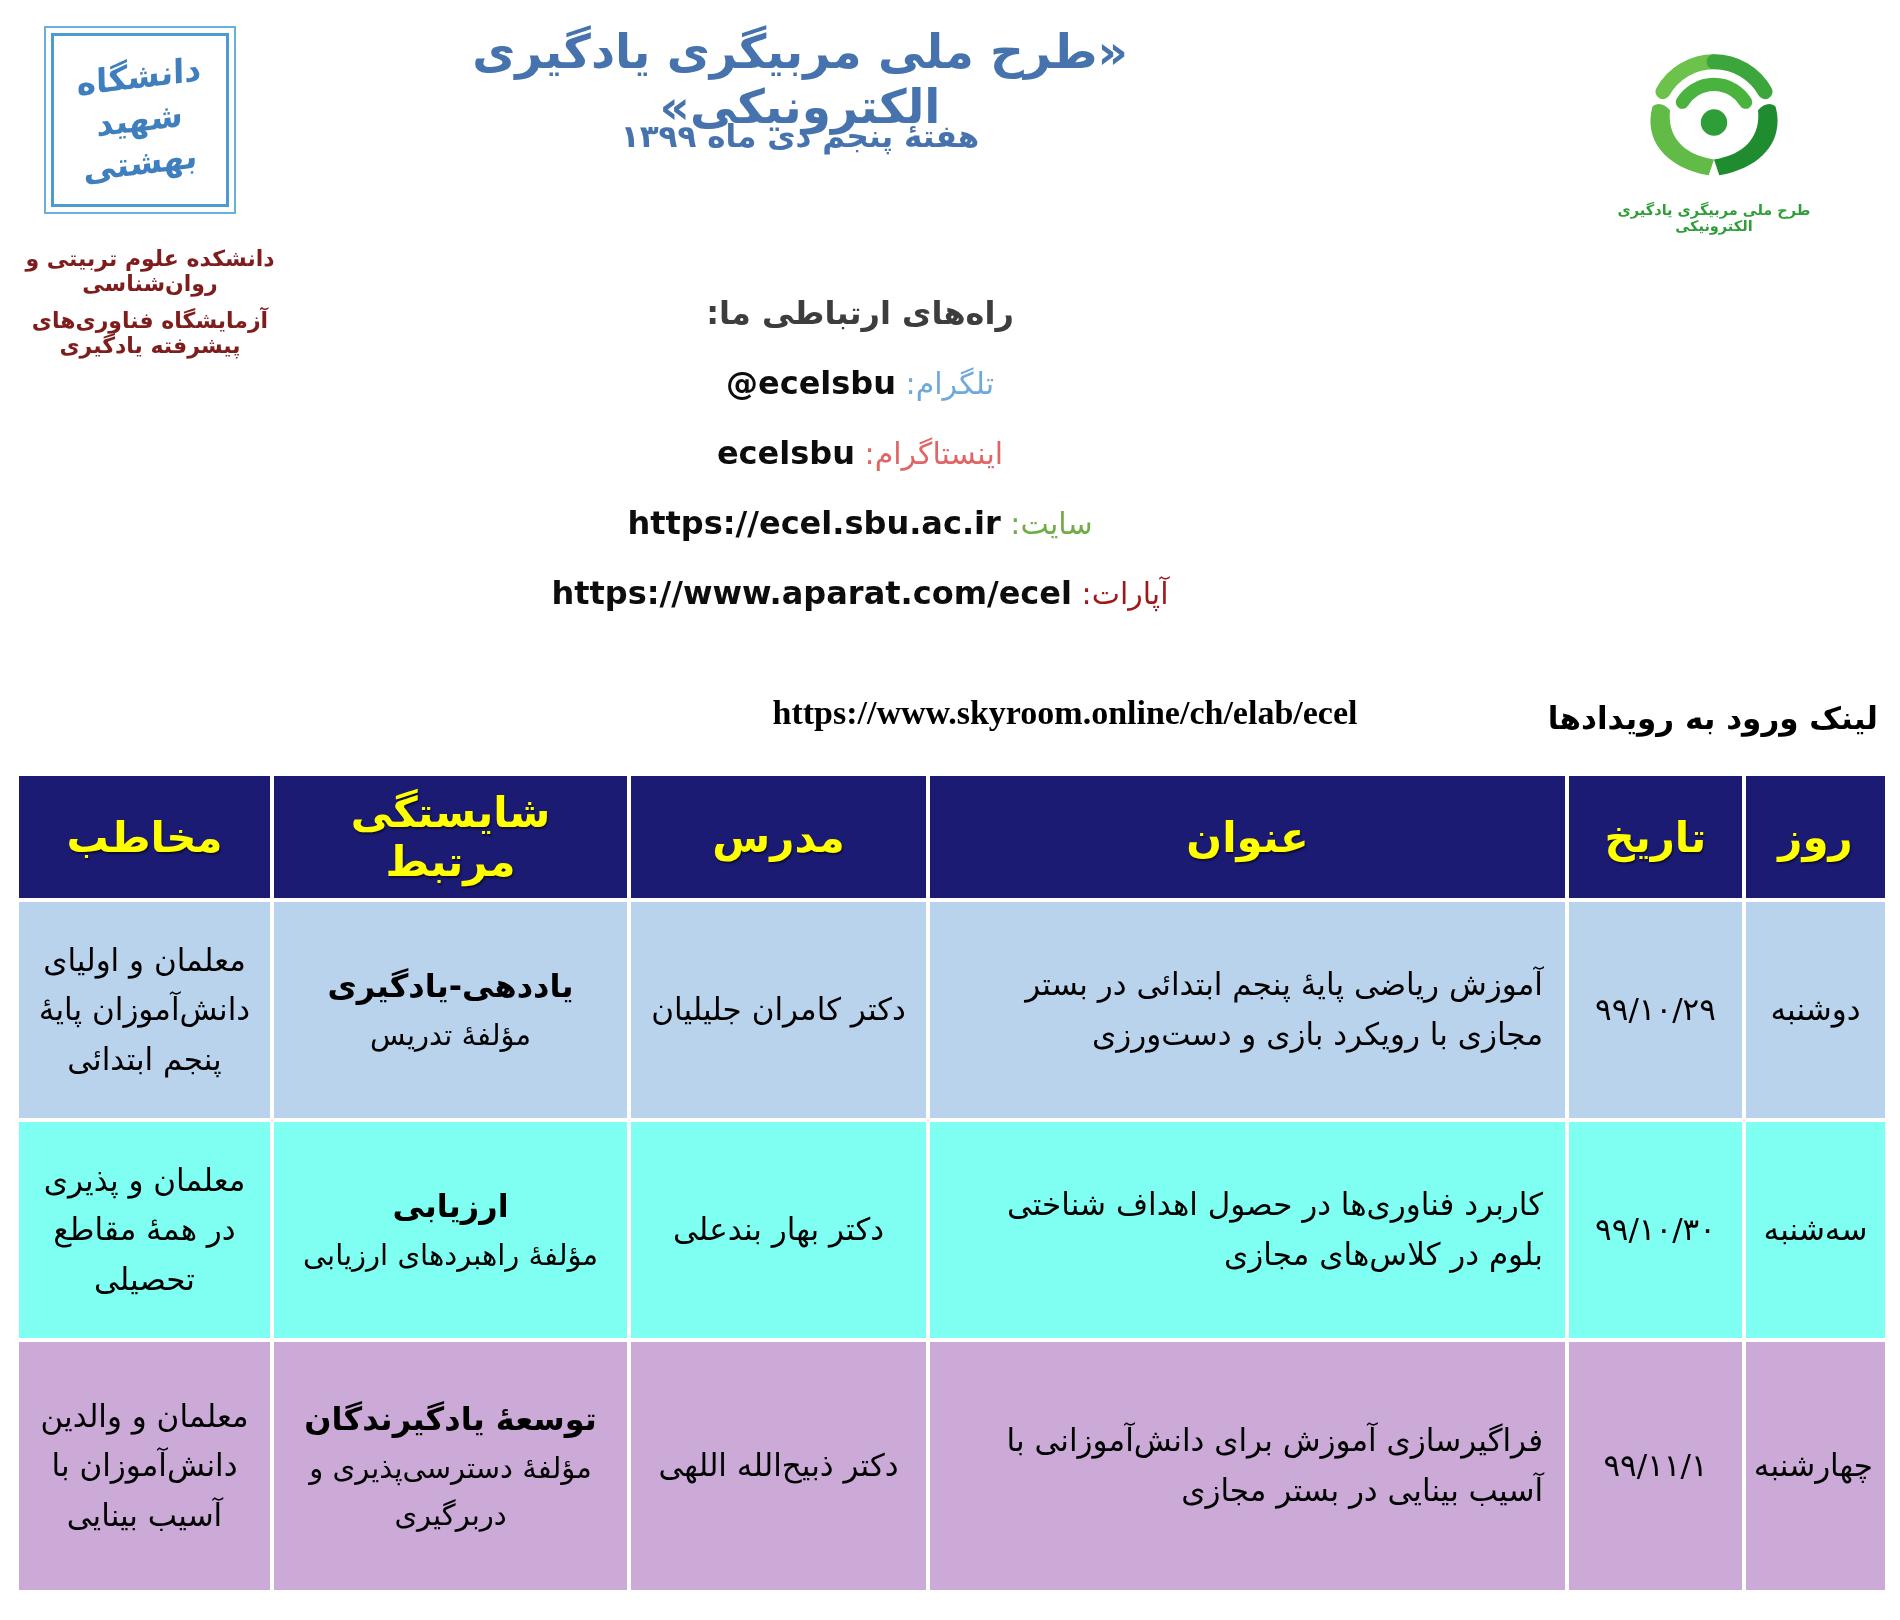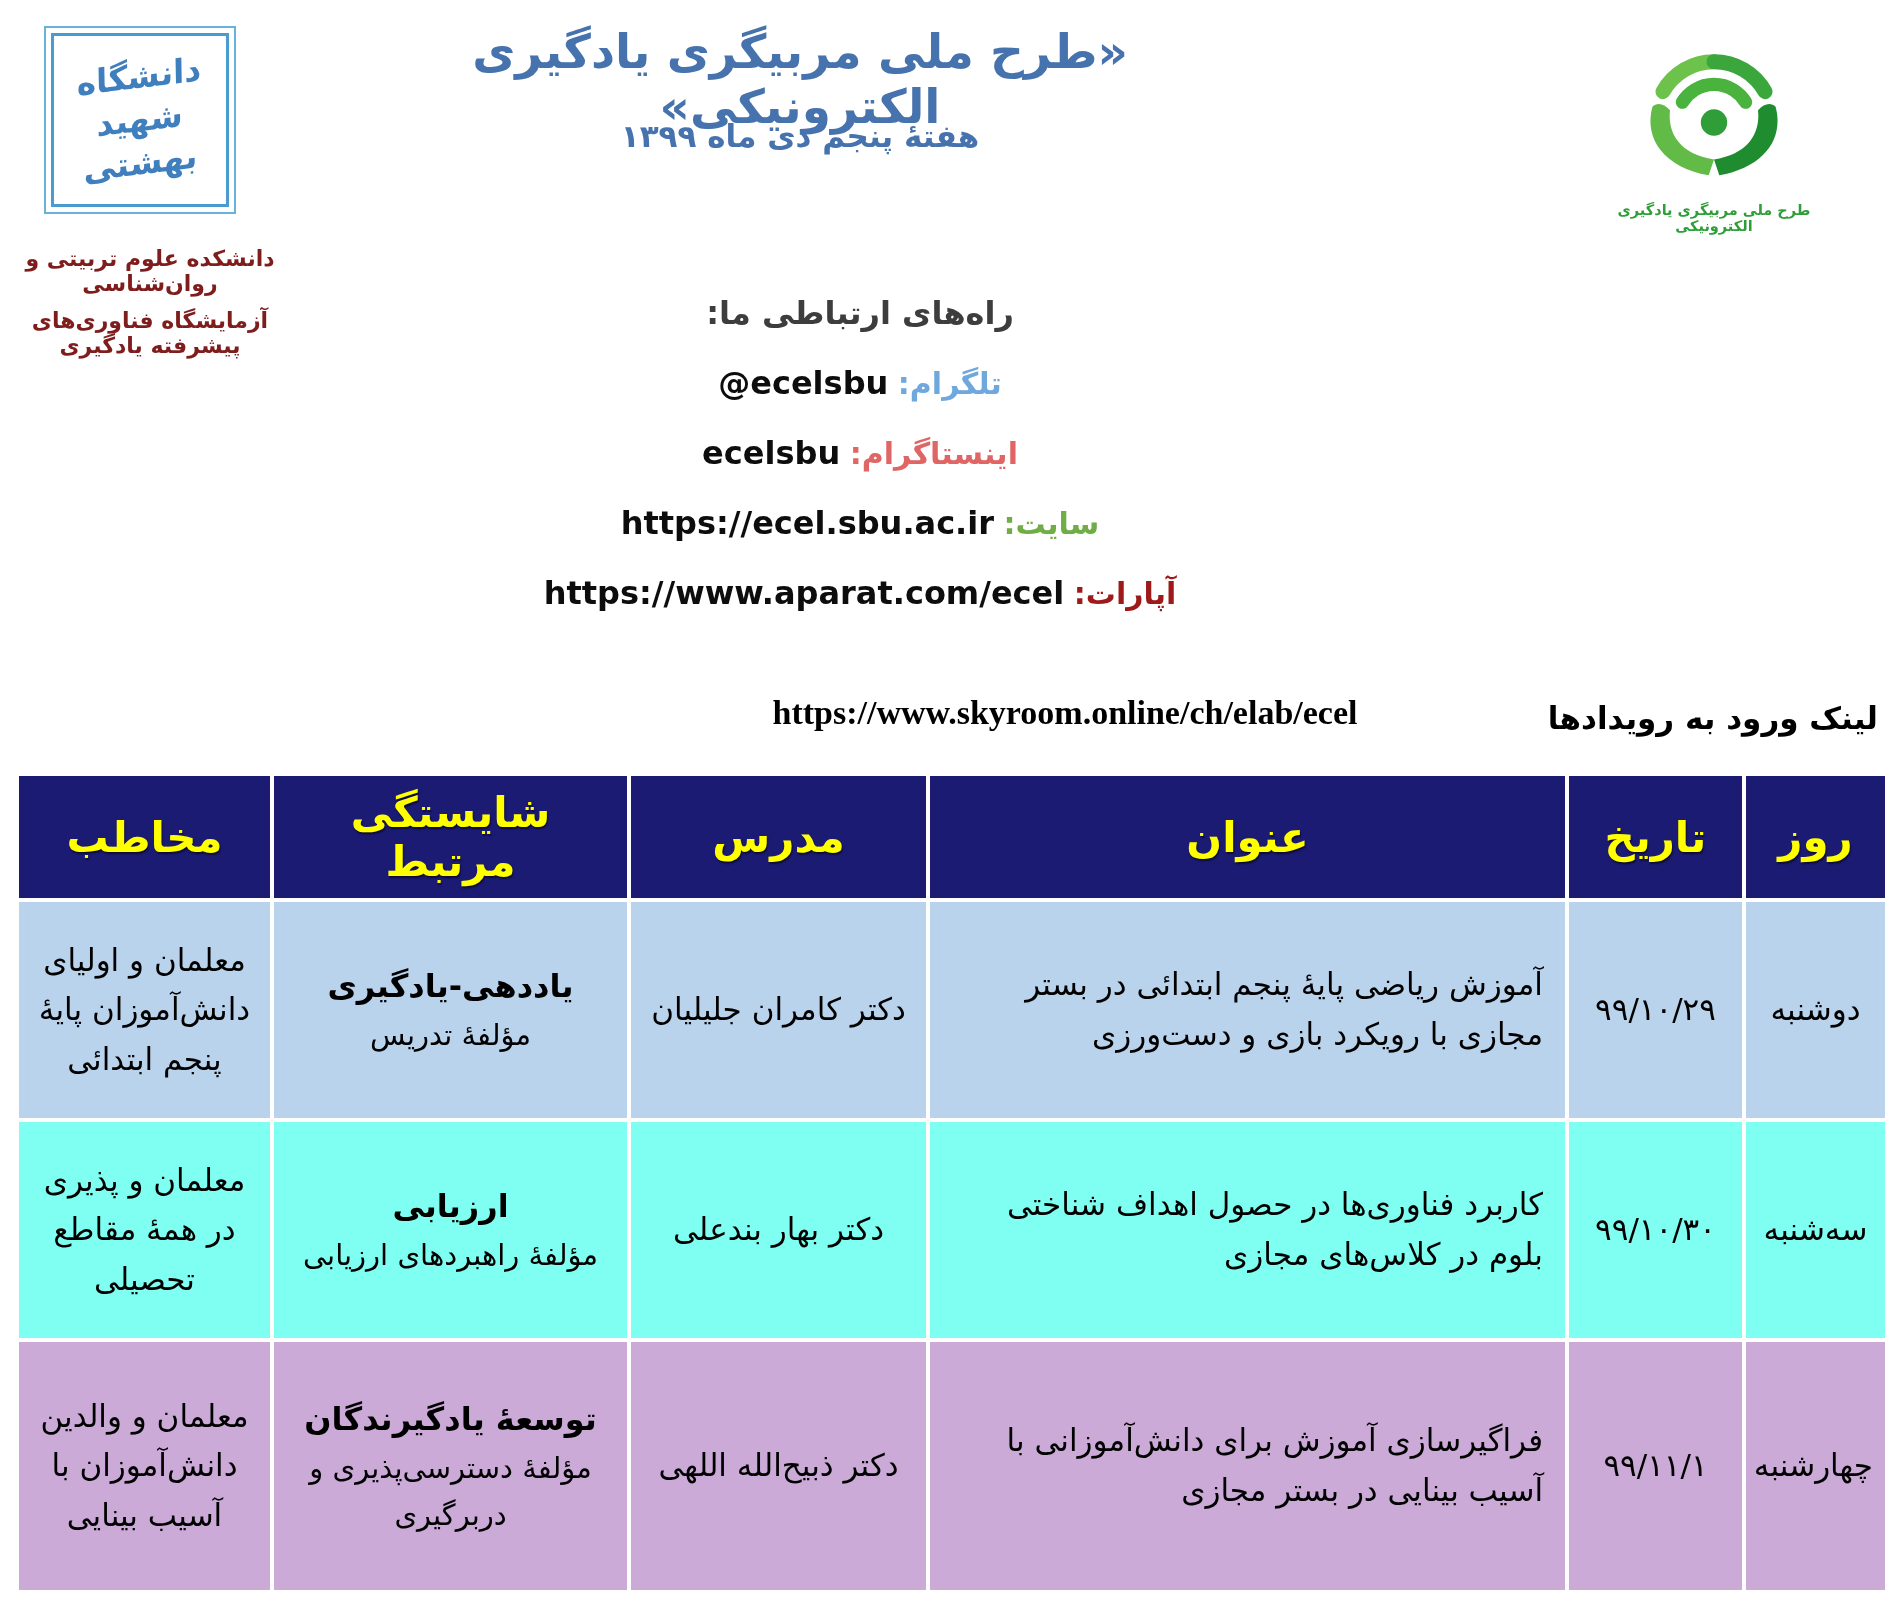--- a/index.html
+++ b/index.html
@@ -28,21 +28,21 @@
   
   .brand { position:absolute; left:1608px; top:12px; width:212px; text-align:center; }
   .brand svg { width:176px; height:184px; }
   .brand-caption { direction:rtl; font-size:14.5px; font-weight:bold; color:#2f9e38; margin-top:2px; }
 
   
   .contact { position:absolute; left:360px; top:294px; width:1000px;
              direction:rtl; text-align:center; color:#111; }
   .contact .heading { font-size:32px; font-weight:bold; color:#3d3d3d; margin-bottom:28px; }
   .contact .row { font-size:30px; margin-bottom:23px; line-height:46px; }
-  .contact .label { font-weight:bold; }
+  .contact .label { font-weight:normal; }
   .contact .value { font-weight:bold; color:#0d0d0d; font-size:32px; }
   .c-tg   { color:#6fa8dc; }
   .c-ig   { color:#e06666; }
   .c-site { color:#71ad47; }
   .c-ap   { color:#9e1a1a; }
 
   
   .link-label { position:absolute; top:700px; right:22px; direction:rtl;
                 font-size:31px; font-weight:bold; color:#000; }
   .link-url { position:absolute; top:694px; left:610px; width:910px; text-align:center;

